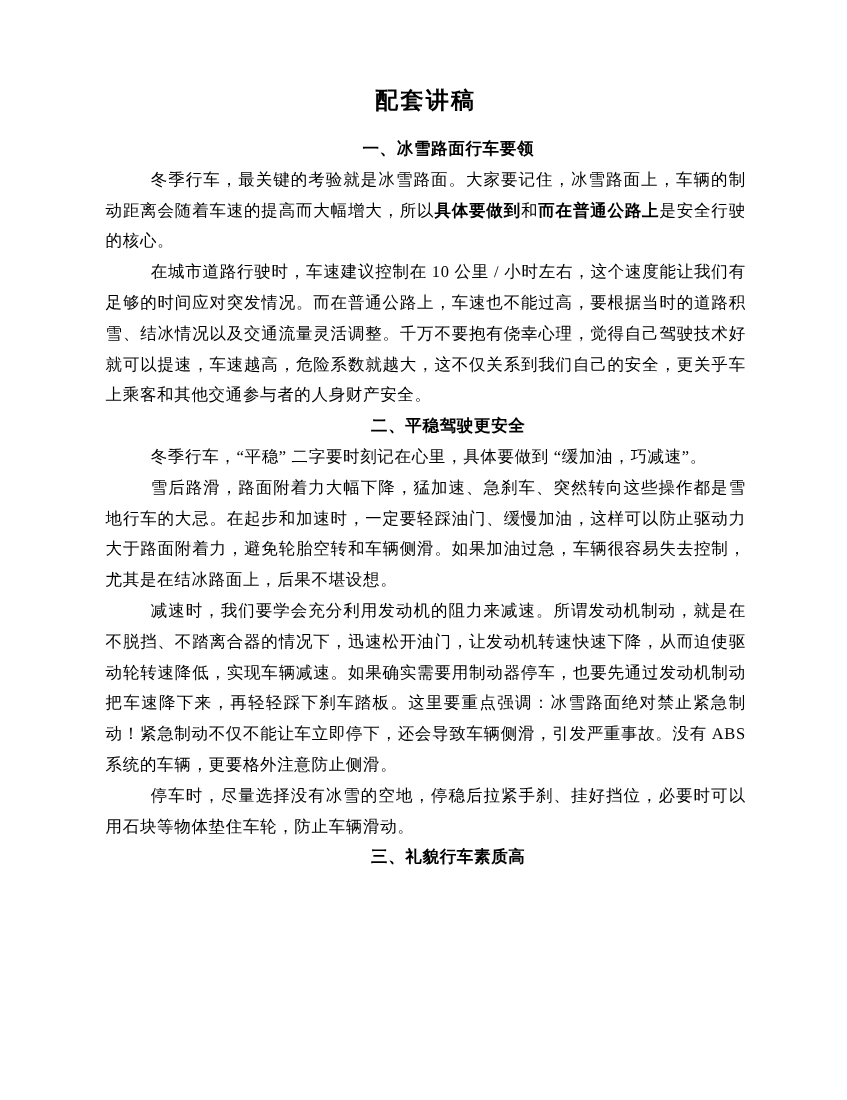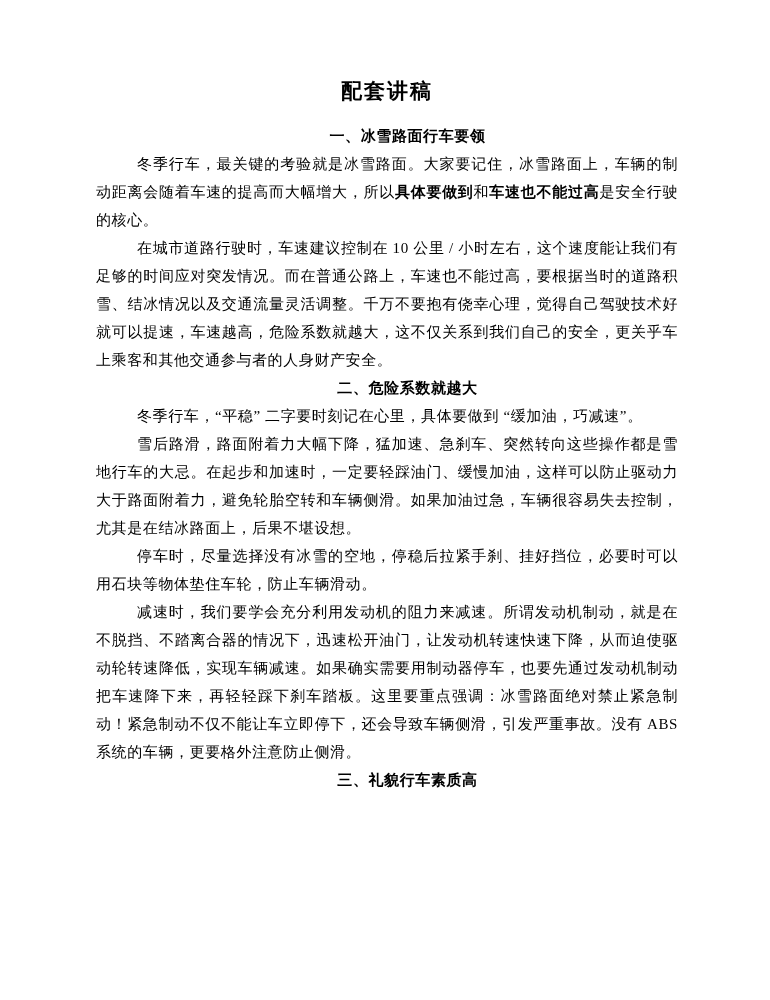--- a/index.html
+++ b/index.html
@@ -44,22 +44,22 @@
     font-weight: bold;
   }
 </style>
 </head>
 <body>
 
 <div class="page">
   <h1 class="doc-title">配套讲稿</h1>
   <div id="doc-body">
       <h2 class="block heading">一、冰雪路面行车要领</h2>
-      <p class="block paragraph"><span>冬季行车，最关键的考验就是冰雪路面。大家要记住，冰雪路面上，车辆的制动距离会随着车速的提高而大幅增大，所以</span><b>具体要做到</b><span>和</span><b>车速也不能过高</b><span>是安全行驶的核心。</span></p>
+      <p class="block paragraph"><span>冬季行车，最关键的考验就是冰雪路面。大家要记住，冰雪路面上，车辆的制动距离会随着车速的提高而大幅增大，所以</span><b>具体要做到</b><span>和</span><b>而在普通公路上</b><span>是安全行驶的核心。</span></p>
       <p class="block paragraph"><span>在城市道路行驶时，车速建议控制在 10 公里 / 小时左右，这个速度能让我们有足够的时间应对突发情况。而在普通公路上，车速也不能过高，要根据当时的道路积雪、结冰情况以及交通流量灵活调整。千万不要抱有侥幸心理，觉得自己驾驶技术好就可以提速，车速越高，危险系数就越大，这不仅关系到我们自己的安全，更关乎车上乘客和其他交通参与者的人身财产安全。</span></p>
-      <h2 class="block heading">二、危险系数就越大</h2>
+      <h2 class="block heading">二、平稳驾驶更安全</h2>
       <p class="block paragraph"><span>冬季行车，“平稳” 二字要时刻记在心里，具体要做到 “缓加油，巧减速”。</span></p>
       <p class="block paragraph"><span>雪后路滑，路面附着力大幅下降，猛加速、急刹车、突然转向这些操作都是雪地行车的大忌。在起步和加速时，一定要轻踩油门、缓慢加油，这样可以防止驱动力大于路面附着力，避免轮胎空转和车辆侧滑。如果加油过急，车辆很容易失去控制，尤其是在结冰路面上，后果不堪设想。</span></p>
+      <p class="block paragraph"><span>减速时，我们要学会充分利用发动机的阻力来减速。所谓发动机制动，就是在不脱挡、不踏离合器的情况下，迅速松开油门，让发动机转速快速下降，从而迫使驱动轮转速降低，实现车辆减速。如果确实需要用制动器停车，也要先通过发动机制动把车速降下来，再轻轻踩下刹车踏板。这里要重点强调：冰雪路面绝对禁止紧急制动！紧急制动不仅不能让车立即停下，还会导致车辆侧滑，引发严重事故。没有 ABS 系统的车辆，更要格外注意防止侧滑。</span></p>
       <p class="block paragraph"><span>停车时，尽量选择没有冰雪的空地，停稳后拉紧手刹、挂好挡位，必要时可以用石块等物体垫住车轮，防止车辆滑动。</span></p>
-      <p class="block paragraph"><span>减速时，我们要学会充分利用发动机的阻力来减速。所谓发动机制动，就是在不脱挡、不踏离合器的情况下，迅速松开油门，让发动机转速快速下降，从而迫使驱动轮转速降低，实现车辆减速。如果确实需要用制动器停车，也要先通过发动机制动把车速降下来，再轻轻踩下刹车踏板。这里要重点强调：冰雪路面绝对禁止紧急制动！紧急制动不仅不能让车立即停下，还会导致车辆侧滑，引发严重事故。没有 ABS 系统的车辆，更要格外注意防止侧滑。</span></p>
       <h2 class="block heading">三、礼貌行车素质高</h2>
     </div>
 </div>
 
 </body></html>

